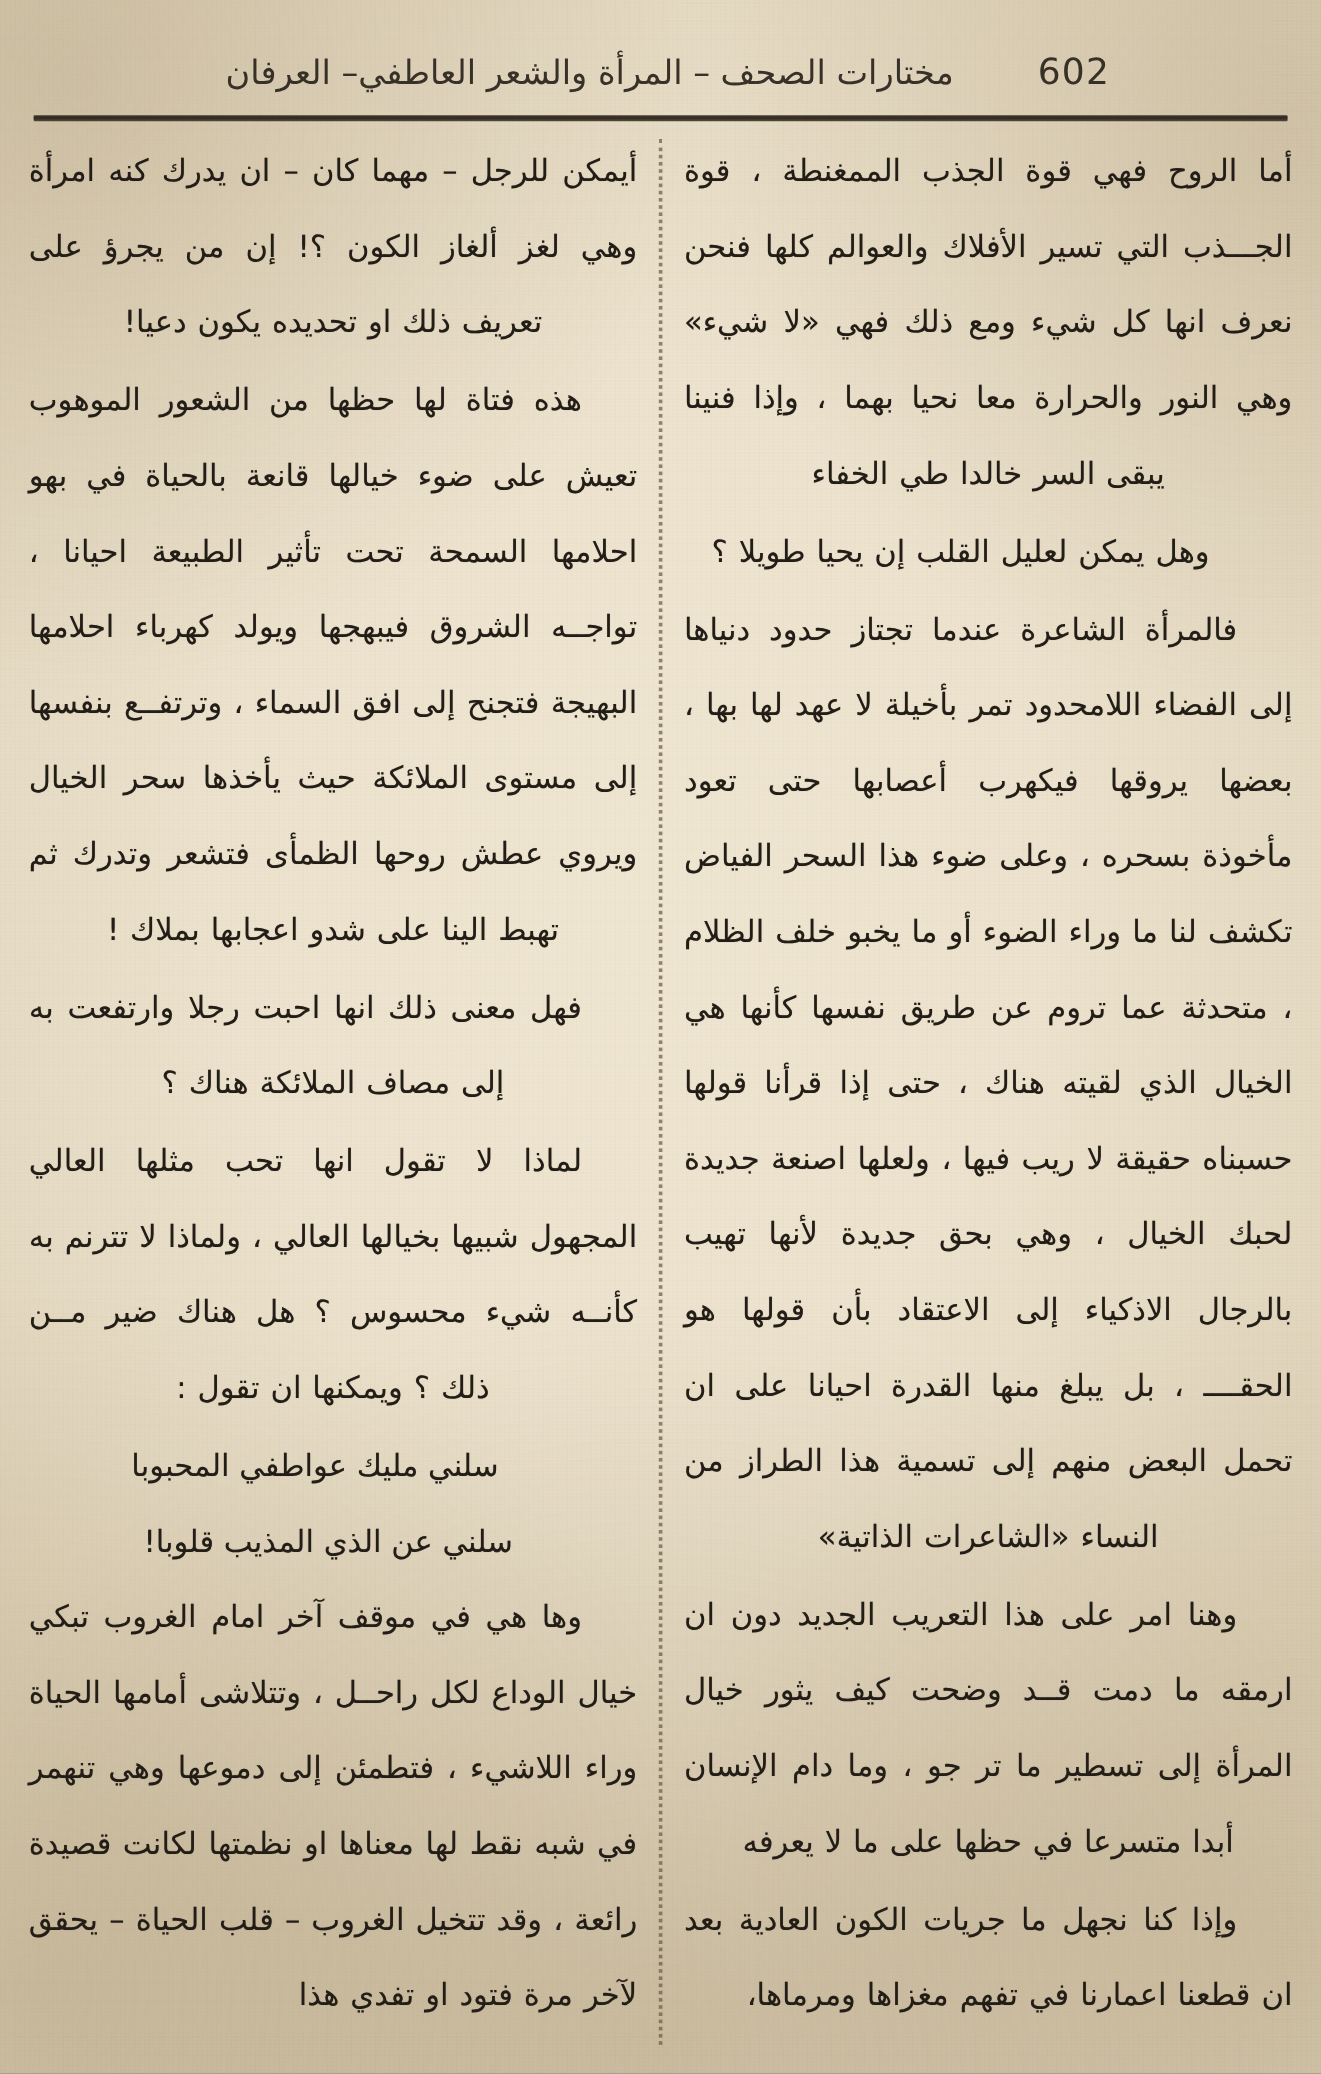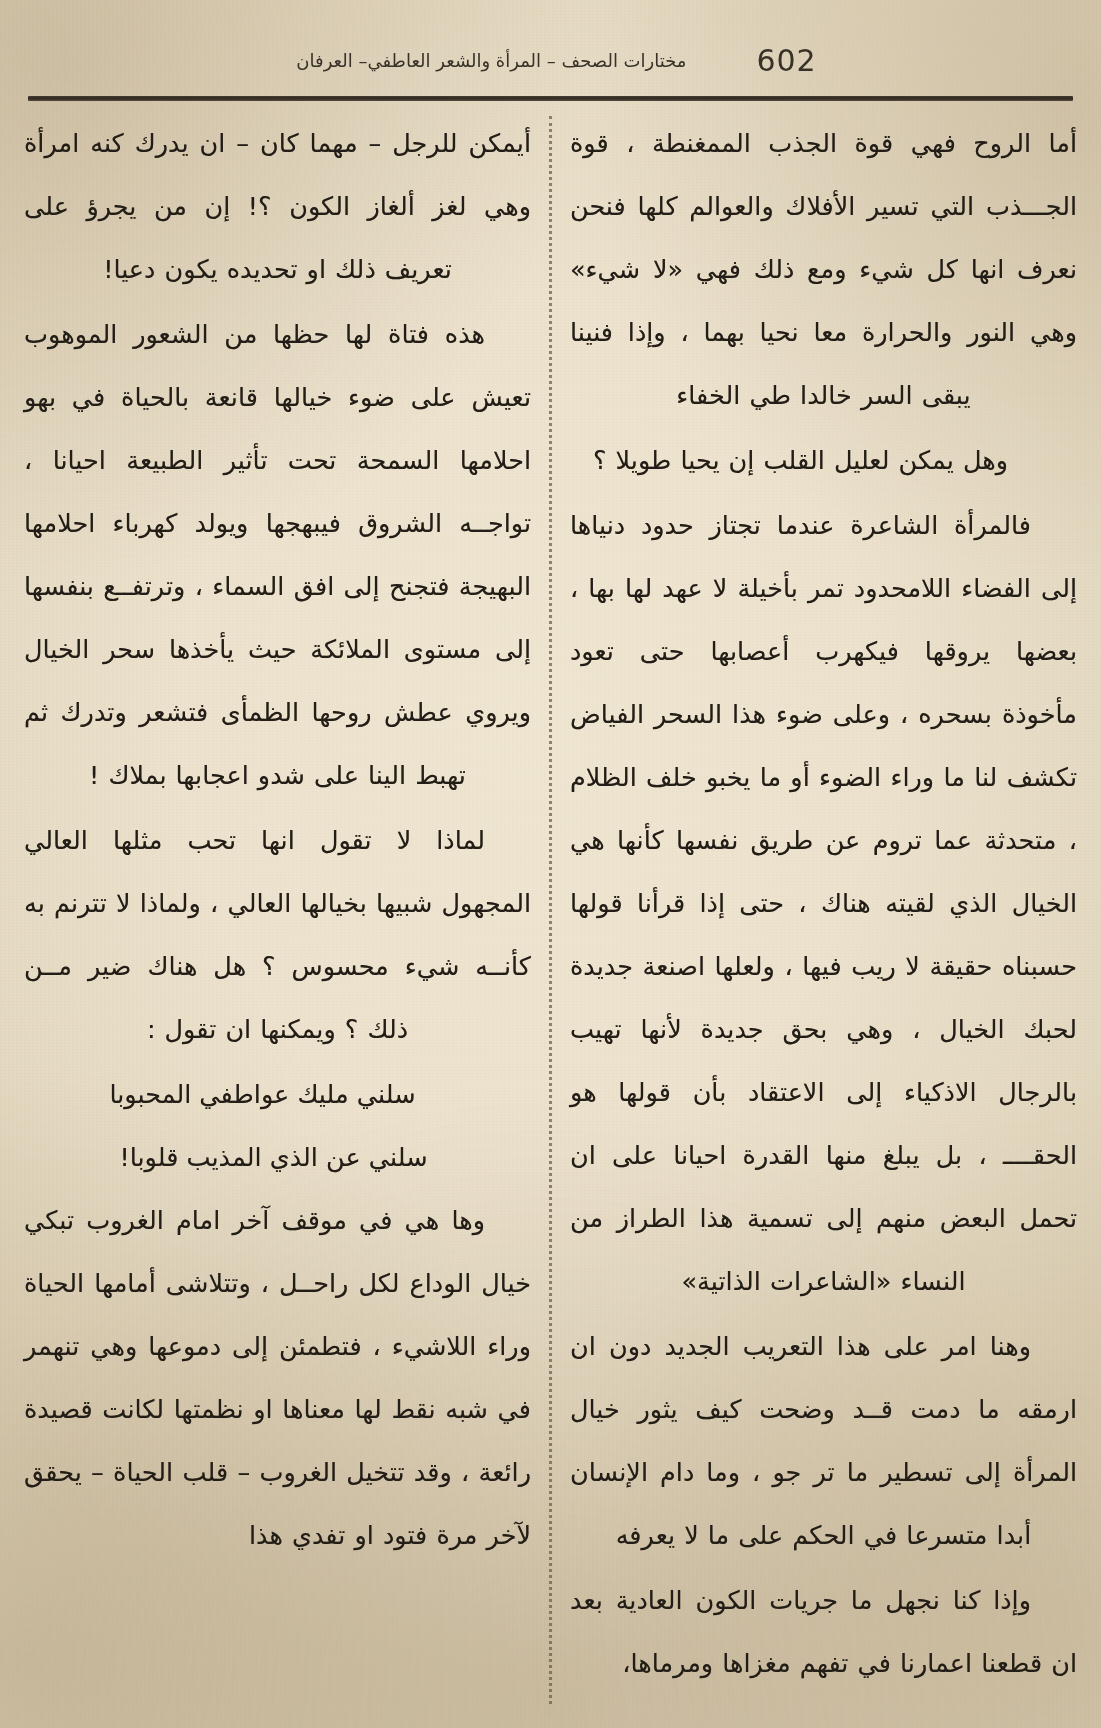--- a/index.html
+++ b/index.html
@@ -57,21 +57,21 @@
     gap: 70px;
     z-index: 3;
   }
   .runhead .folio {
     font-size: 30px;
     letter-spacing: 1px;
     color: #2a241c;
     opacity: .92;
   }
   .runhead .title {
-    font-size: 18px;
+    font-size: 28px;
     color: #2a241c;
     opacity: .92;
     white-space: nowrap;
     margin-left: 12px;
   }
 
   .rule {
     position: absolute;
     top: 96px;
     left: 28px;
@@ -153,29 +153,30 @@
   </div>
 
   <div class="rule"></div>
 
   <div class="columns">
 
     <div class="col right">
       <p class="para">أما الروح فهي قوة الجذب الممغنطة ، قوة الجـــذب التي تسير الأفلاك والعوالم كلها فنحن نعرف انها كل شيء ومع ذلك فهي «لا شيء» وهي النور والحرارة معا نحيا بهما ، وإذا فنينا يبقى السر خالدا طي الخفاء</p>
       <p class="para indent">وهل يمكن لعليل القلب إن يحيا طويلا ؟</p>
       <p class="para indent">فالمرأة الشاعرة عندما تجتاز حدود دنياها إلى الفضاء اللامحدود تمر بأخيلة لا عهد لها بها ، بعضها يروقها فيكهرب أعصابها حتى تعود مأخوذة بسحره ، وعلى ضوء هذا السحر الفياض تكشف لنا ما وراء الضوء أو ما يخبو خلف الظلام ، متحدثة عما تروم عن طريق نفسها كأنها هي الخيال الذي لقيته هناك ، حتى إذا قرأنا قولها حسبناه حقيقة لا ريب فيها ، ولعلها اصنعة جديدة لحبك الخيال ، وهي بحق جديدة لأنها تهيب بالرجال الاذكياء إلى الاعتقاد بأن قولها هو الحقــــ ، بل يبلغ منها القدرة احيانا على ان تحمل البعض منهم إلى تسمية هذا الطراز من النساء «الشاعرات الذاتية»</p>
-      <p class="para indent">وهنا امر على هذا التعريب الجديد دون ان ارمقه ما دمت قــد وضحت كيف يثور خيال المرأة إلى تسطير ما تر جو ، وما دام الإنسان أبدا متسرعا في الحكم على ما لا يعرفه</p>
+      <p class="para indent">وهنا امر على هذا التعريب الجديد دون ان ارمقه ما دمت قــد وضحت كيف يثور خيال المرأة إلى تسطير ما تر جو ، وما دام الإنسان أبدا متسرعا في حظها على ما لا يعرفه</p>
       <p class="para indent last">وإذا كنا نجهل ما جريات الكون العادية بعد ان قطعنا اعمارنا في تفهم مغزاها ومرماها،</p>
     </div>
 
     <div class="divider"></div>
 
     <div class="col left">
       <p class="para">أيمكن للرجل – مهما كان – ان يدرك كنه امرأة وهي لغز ألغاز الكون ؟! إن من يجرؤ على تعريف ذلك او تحديده يكون دعيا!</p>
       <p class="para indent">هذه فتاة لها حظها من الشعور الموهوب تعيش على ضوء خيالها قانعة بالحياة في بهو احلامها السمحة تحت تأثير الطبيعة احيانا ، تواجــه الشروق فيبهجها ويولد كهرباء احلامها البهيجة فتجنح إلى افق السماء ، وترتفــع بنفسها إلى مستوى الملائكة حيث يأخذها سحر الخيال ويروي عطش روحها الظمأى فتشعر وتدرك ثم تهبط الينا على شدو اعجابها بملاك !</p>
+      <p class="para indent">فهل معنى ذلك انها احبت رجلا وارتفعت به إلى مصاف الملائكة هناك ؟</p>
       <p class="para indent">لماذا لا تقول انها تحب مثلها العالي المجهول شبيها بخيالها العالي ، ولماذا لا تترنم به كأنــه شيء محسوس ؟ هل هناك ضير مــن ذلك ؟ ويمكنها ان تقول :</p>
 
       <div>
         <p class="verse v1">سلني مليك عواطفي المحبوبا</p>
         <p class="verse v2">سلني عن الذي المذيب قلوبا!</p>
       </div>
 
       <p class="para indent last">وها هي في موقف آخر امام الغروب تبكي خيال الوداع لكل راحــل ، وتتلاشى أمامها الحياة وراء اللاشيء ، فتطمئن إلى دموعها وهي تنهمر في شبه نقط لها معناها او نظمتها لكانت قصيدة رائعة ، وقد تتخيل الغروب – قلب الحياة – يحقق لآخر مرة فتود او تفدي هذا</p>
     </div>
 

